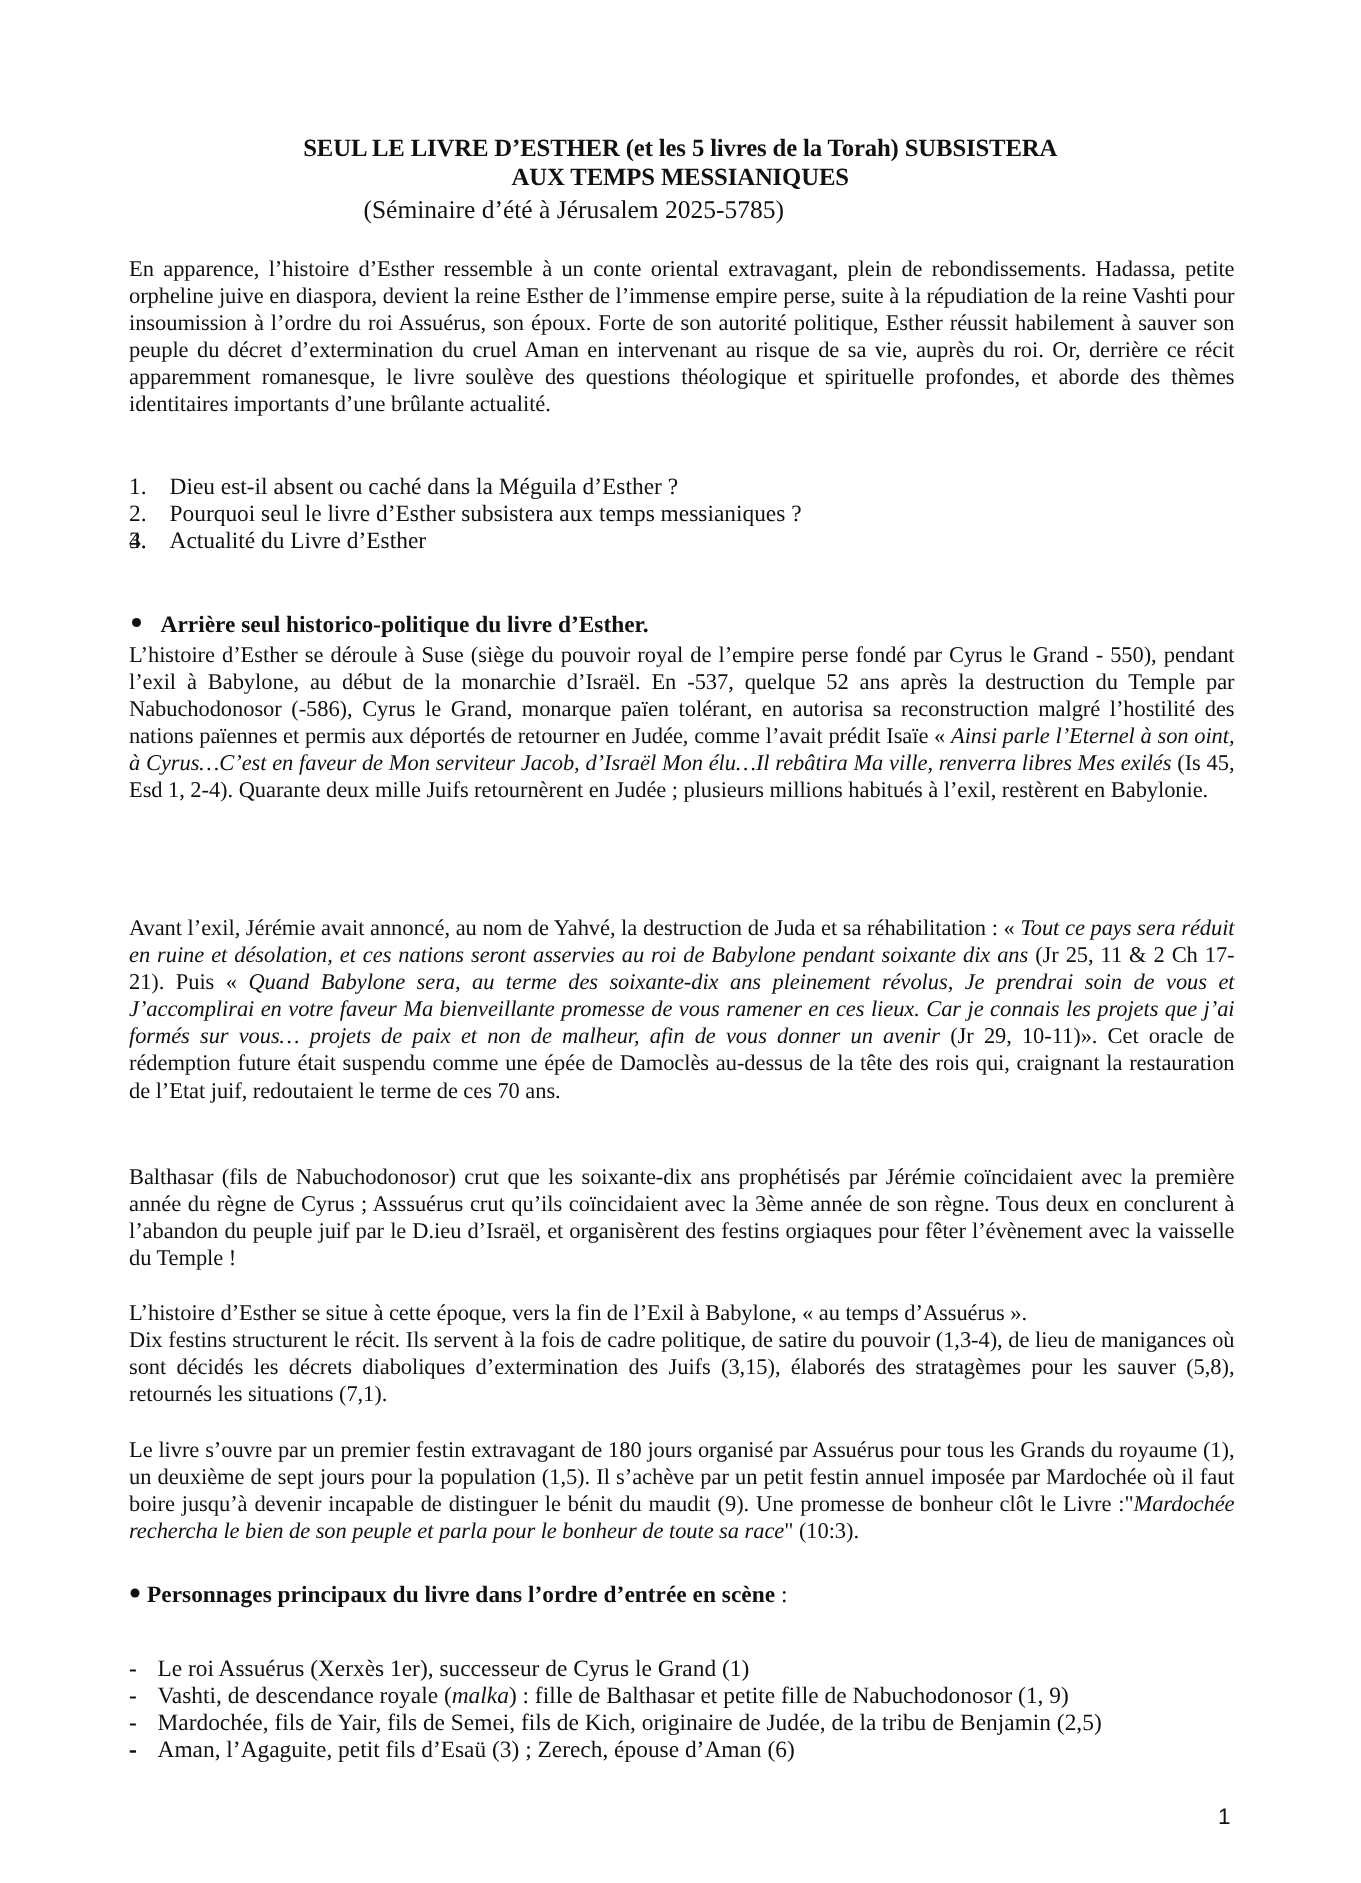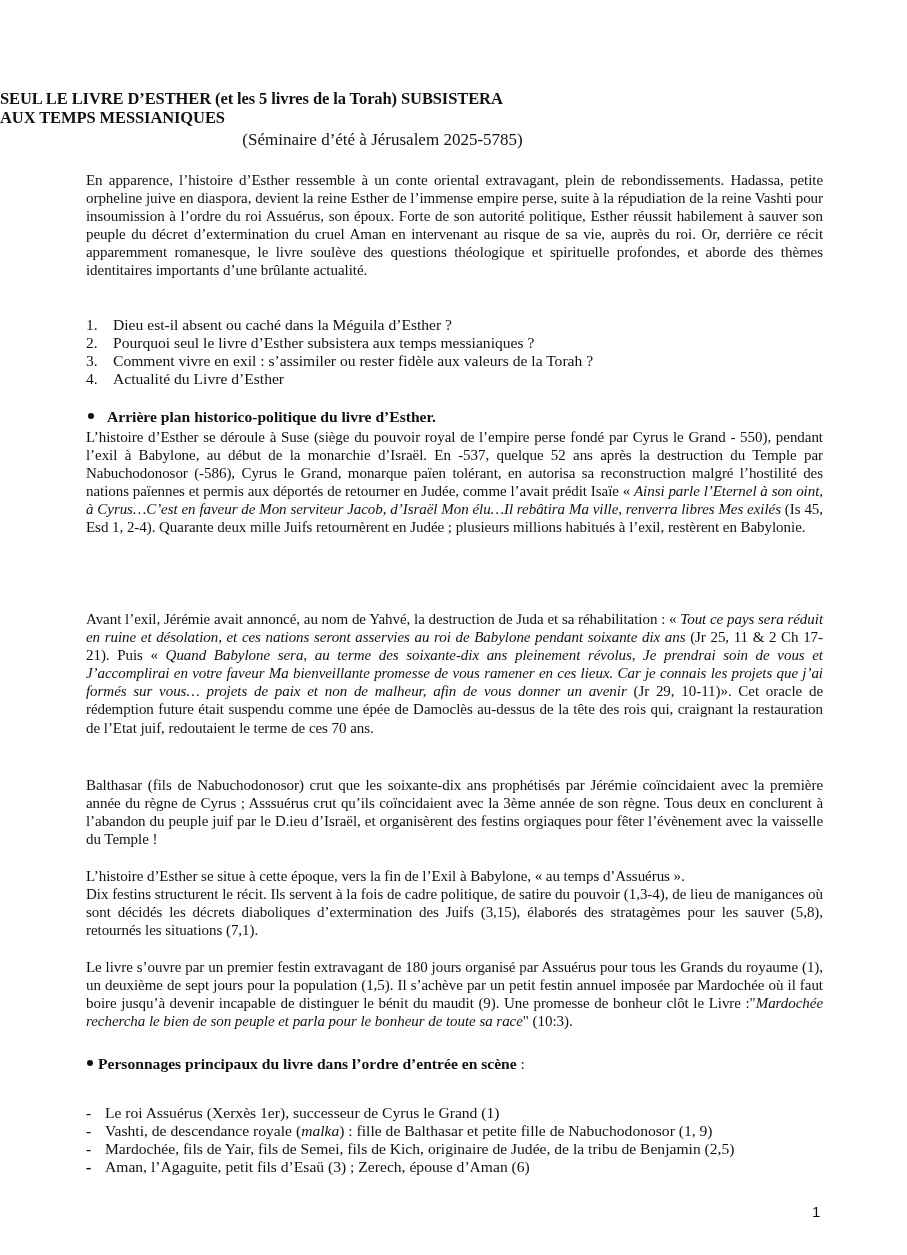--- a/index.html
+++ b/index.html
@@ -1,20 +1,20 @@
 <!DOCTYPE html>
 <html><head>
 <meta charset="utf-8">
 <style>
   html, body { margin: 0; padding: 0; background: #ffffff; }
   body { width: 907px; height: 1255px; position: relative; overflow: hidden;
          font-family: "Liberation Serif", "DejaVu Serif", serif; color: #111; }
   .page { position: absolute; left: 0; top: 0; width: 907px; height: 1255px; background: #fff; }
   .col { position: absolute; left: 86px; width: 737px; }
-  .title { position: absolute; left: 0; width: 907px; text-align: left; font-weight: bold;
+  .title { position: absolute; left: 0; width: 907px; text-align: center; font-weight: bold;
            font-size: 16.5px; line-height: 19px; letter-spacing: -0.1px; }
   .subtitle { position: absolute; left: 0; width: 765px; text-align: center; font-size: 17px; line-height: 20px; }
   .p { font-size: 15px; line-height: 18.1px; text-align: justify; margin: 0; letter-spacing: -0.05px; }
   .p.left { text-align: left; }
   .p i, .p em { font-style: italic; }
   .numlist { margin: 0; padding: 0; list-style: none; font-size: 15.6px; line-height: 18.1px; }
   .numlist li { position: relative; padding-left: 27px; }
   .numlist .num { position: absolute; left: 0; top: 0; }
   .bullethead { font-size: 15.6px; line-height: 18.1px; font-weight: bold; position: relative; }
   .bullethead .dot { display: inline-block; width: 6px; height: 6px; background: #111; border-radius: 50%;
@@ -35,28 +35,28 @@
   <div class="subtitle" style="top:130px;">(Séminaire d’été à Jérusalem 2025-5785)</div>
 
   <div class="col" style="top:171px;">
     <p class="p">En apparence, l’histoire d’Esther ressemble à un conte oriental extravagant, plein de rebondissements. Hadassa, petite orpheline juive en diaspora, devient la reine Esther de l’immense empire perse, suite à la répudiation de la reine Vashti pour insoumission à l’ordre du roi Assuérus, son époux. Forte de son autorité politique, Esther réussit habilement à sauver son peuple du décret d’extermination du cruel Aman en intervenant au risque de sa vie, auprès du roi. Or, derrière ce récit apparemment romanesque, le livre soulève des questions théologique et spirituelle profondes, et aborde des thèmes identitaires importants d’une brûlante actualité.</p>
   </div>
 
   <div class="col" style="top:316px;">
     <ol class="numlist">
       <li><span class="num">1.</span><span>Dieu est-il absent ou caché dans la Méguila d’Esther ?</span></li>
       <li><span class="num">2.</span><span>Pourquoi seul le livre d’Esther subsistera aux temps messianiques ?</span></li>
-      <li><span class="num">3.</span><span>Comment vivre en exil : s’assimiler ou rester fidèle aux valeurs de la Torah ?</span></li>
+      <li><span class="num">3.</span></li>
       <li><span class="num">4.</span><span>Actualité du Livre d’Esther</span></li>
     </ol>
   </div>
 
   <div class="col" style="top:408px;">
     <div class="bullethead">
-      <span class="dot" style="margin-left:2px;margin-right:13px;"></span><span>Arrière plan historico-politique du livre d’Esther.</span>
+      <span class="dot" style="margin-left:2px;margin-right:13px;"></span><span>Arrière seul historico-politique du livre d’Esther.</span>
     </div>
   </div>
 
   <div class="col" style="top:428px;">
     <p class="p"><span>L’histoire d’Esther se déroule à Suse (siège du pouvoir royal de l’empire perse fondé par Cyrus le Grand - 550), pendant l’exil à Babylone, au début de la monarchie d’Israël. En -537, quelque 52 ans après la destruction du Temple par Nabuchodonosor (-586), Cyrus le Grand, monarque païen tolérant, en autorisa sa reconstruction malgré l’hostilité des nations païennes et permis aux déportés de retourner en Judée, comme l’avait prédit Isaïe « </span><i>Ainsi parle l’Eternel à son oint, à Cyrus…C’est en faveur de Mon serviteur Jacob, d’Israël Mon élu…Il rebâtira Ma ville, renverra libres Mes exilés</i><span> (Is 45, Esd 1, 2-4). Quarante deux mille Juifs retournèrent en Judée ; plusieurs millions habitués à l’exil, restèrent en Babylonie.</span></p>
   </div>
 
   <div class="col" style="top:610px;">
     <p class="p"><span>Avant l’exil, Jérémie avait annoncé, au nom de Yahvé, la destruction de Juda et sa réhabilitation : « </span><i>Tout ce pays sera réduit en ruine et désolation, et ces nations seront asservies au roi de Babylone pendant soixante dix ans</i><span> (Jr 25, 11 &amp; 2 Ch 17-21). Puis « </span><i>Quand Babylone sera, au terme des soixante-dix ans pleinement révolus, Je prendrai soin de vous et J’accomplirai en votre faveur Ma bienveillante promesse de vous ramener en ces lieux. Car je connais les projets que j’ai formés sur vous… projets de paix et non de malheur, afin de vous donner un avenir</i><span> (Jr 29, 10-11)». Cet oracle de rédemption future était suspendu comme une épée de Damoclès au-dessus de la tête des rois qui, craignant la restauration de l’Etat juif, redoutaient le terme de ces 70 ans.</span></p>
   </div>

